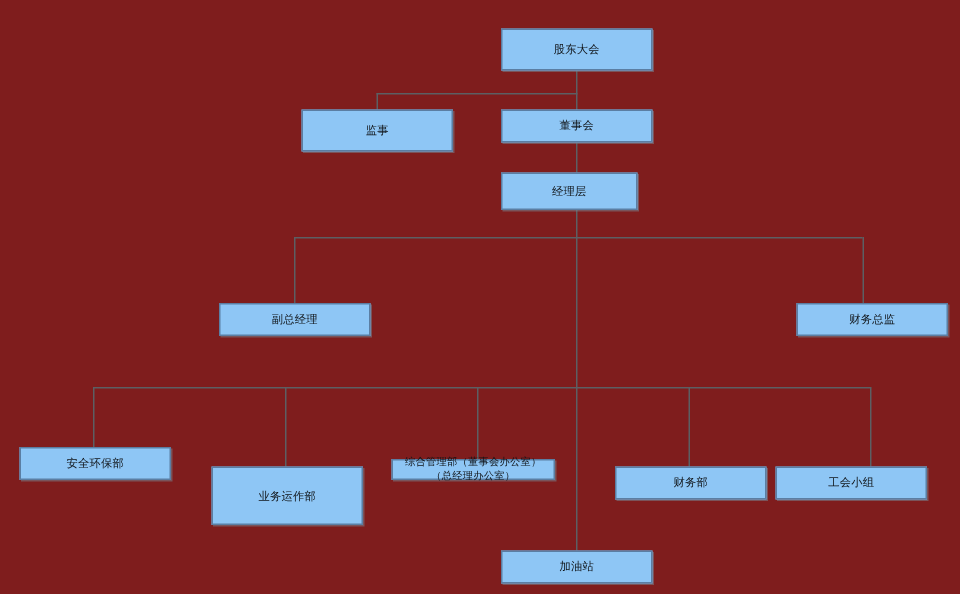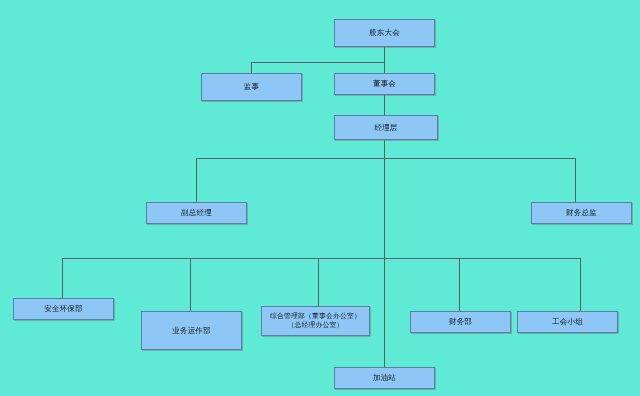--- a/index.html
+++ b/index.html
@@ -4,21 +4,21 @@
 <style>
   html, body {
     margin: 0;
     padding: 0;
     background: #ffffff;
   }
   #chart-root {
     position: relative;
     width: 640px;
     height: 396px;
-    background: #5eead4;
+    background: #7f1d1d;
     font-family: "DejaVu Sans", "Liberation Sans", sans-serif;
     overflow: hidden;
   }
   
   .node {
     position: absolute;
     box-sizing: border-box;
     background: #8ec6f5;
     border: 1px solid #5b7ea3;
     box-shadow: 1px 1px 0 0 rgba(120,130,140,0.55);
@@ -69,31 +69,31 @@
   <div class="line v" style="left:318px; top:258px; height:48px;"></div>
   <div class="line v" style="left:459px; top:258px; height:53px;"></div>
   <div class="line v" style="left:580px; top:258px; height:53px;"></div>
 
   <div class="node" style="left:334px; top:19px; width:101px; height:28px;">股东大会</div>
 
   <div class="node" style="left:201px; top:73px; width:101px; height:28px;">监事</div>
 
   <div class="node" style="left:334px; top:73px; width:101px; height:22px;">董事会</div>
 
-  <div class="node" style="left:334px; top:115px; width:104px; height:25px;">经理层</div>
+  <div class="node" style="left:334px; top:115px; width:91px; height:25px;">经理层</div>
 
   <div class="node" style="left:146px; top:202px; width:101px; height:22px;">副总经理</div>
 
   <div class="node" style="left:531px; top:202px; width:101px; height:22px;">财务总监</div>
 
   <div class="node" style="left:13px; top:298px; width:101px; height:22px;">安全环保部</div>
 
   <div class="node" style="left:141px; top:311px; width:101px; height:39px;">业务运作部</div>
 
-  <div class="node" style="left:261px; top:306px; width:109px; height:30px; font-size:6.8px;">综合管理部（董事会办公室）
+  <div class="node" style="left:261px; top:306px; width:109px; height:14px; font-size:6.8px;">综合管理部（董事会办公室）
 （总经理办公室）</div>
 
   <div class="node" style="left:410px; top:311px; width:101px; height:22px;">财务部</div>
 
   <div class="node" style="left:517px; top:311px; width:101px; height:22px;">工会小组</div>
 
   <div class="node" style="left:334px; top:367px; width:101px; height:22px;">加油站</div>
 
 </div>
 

